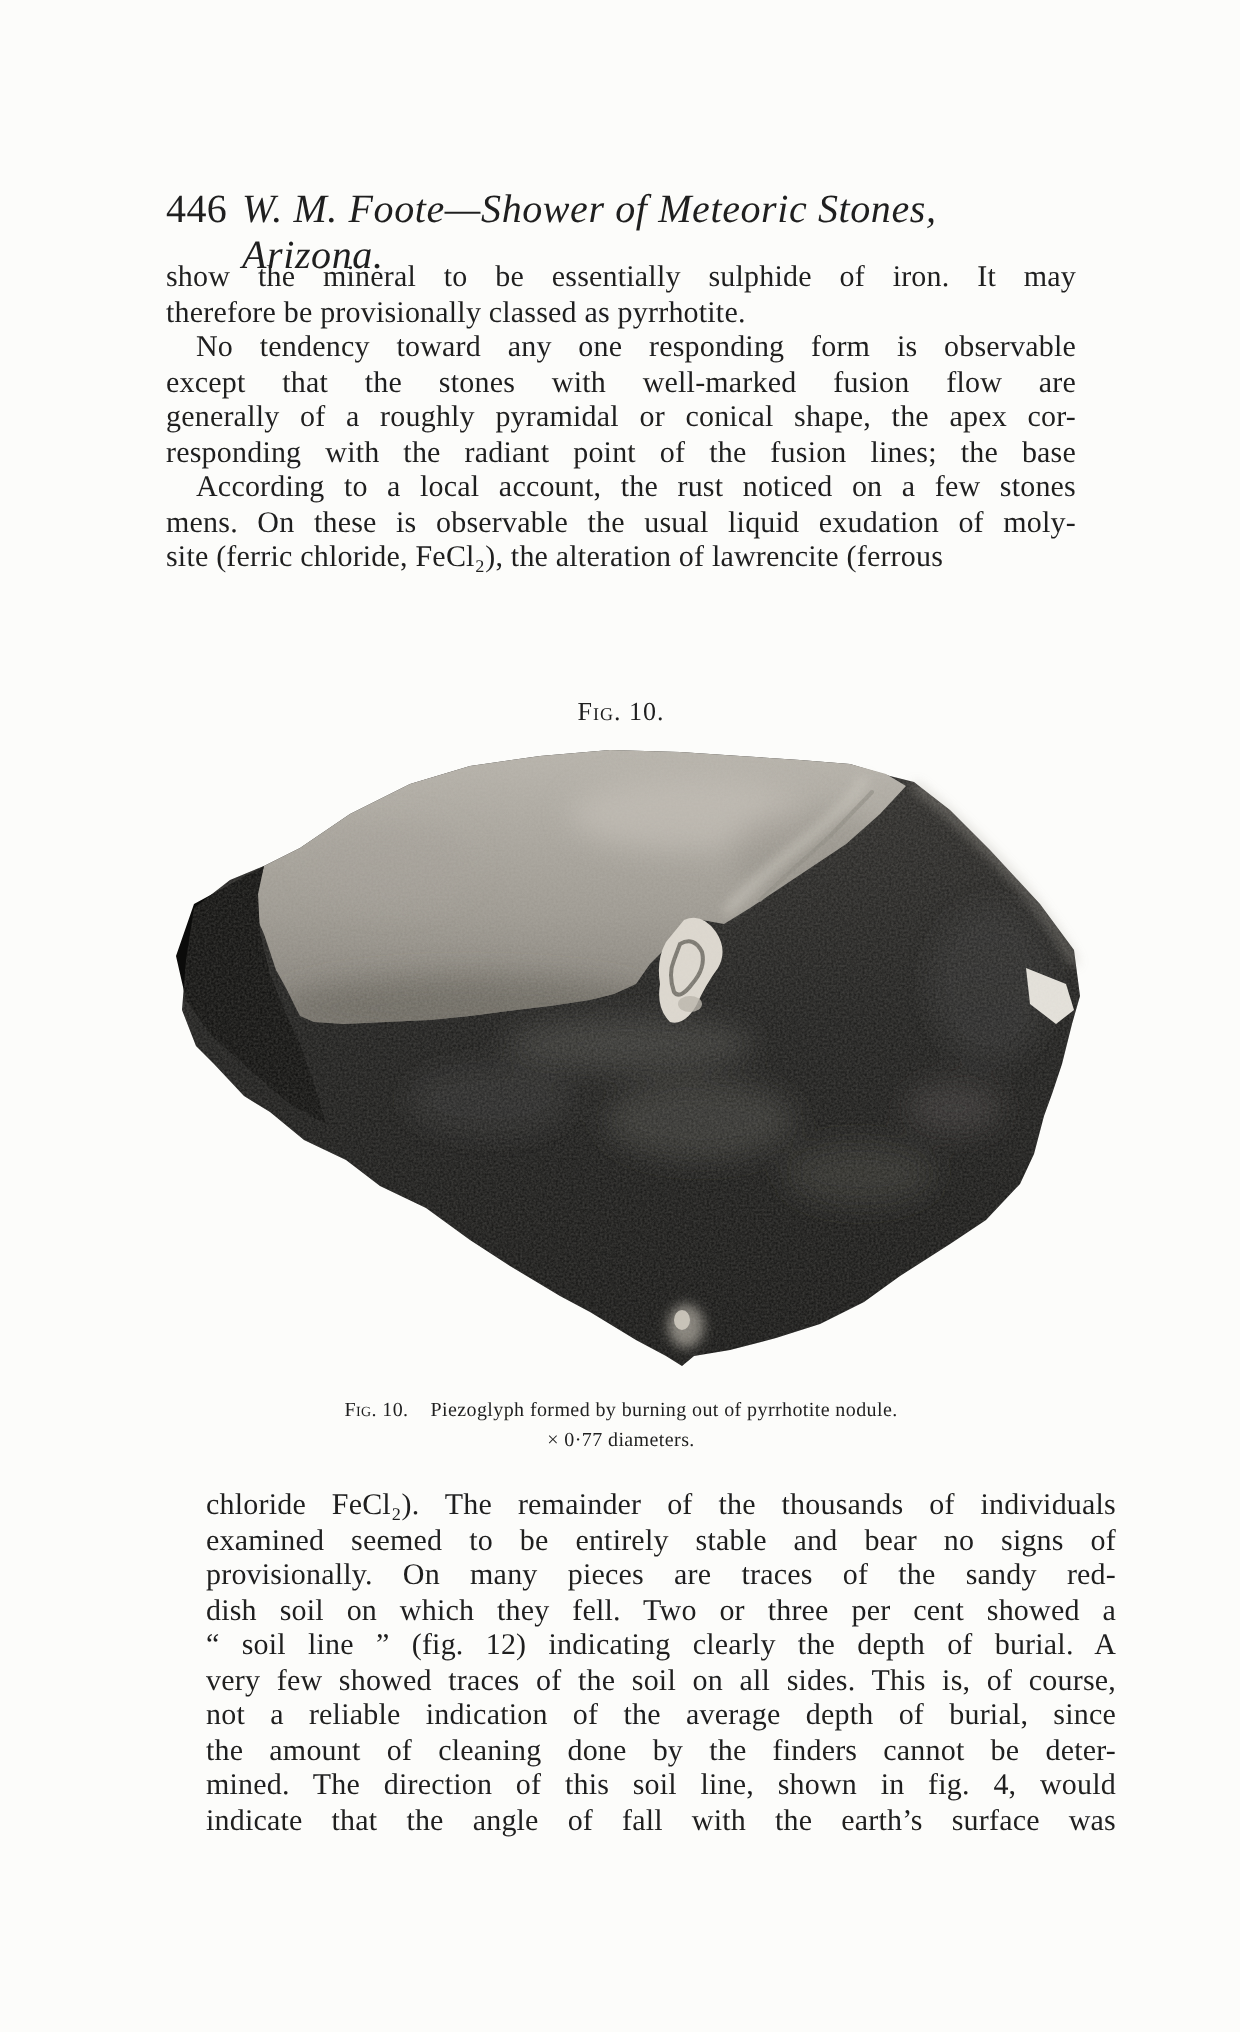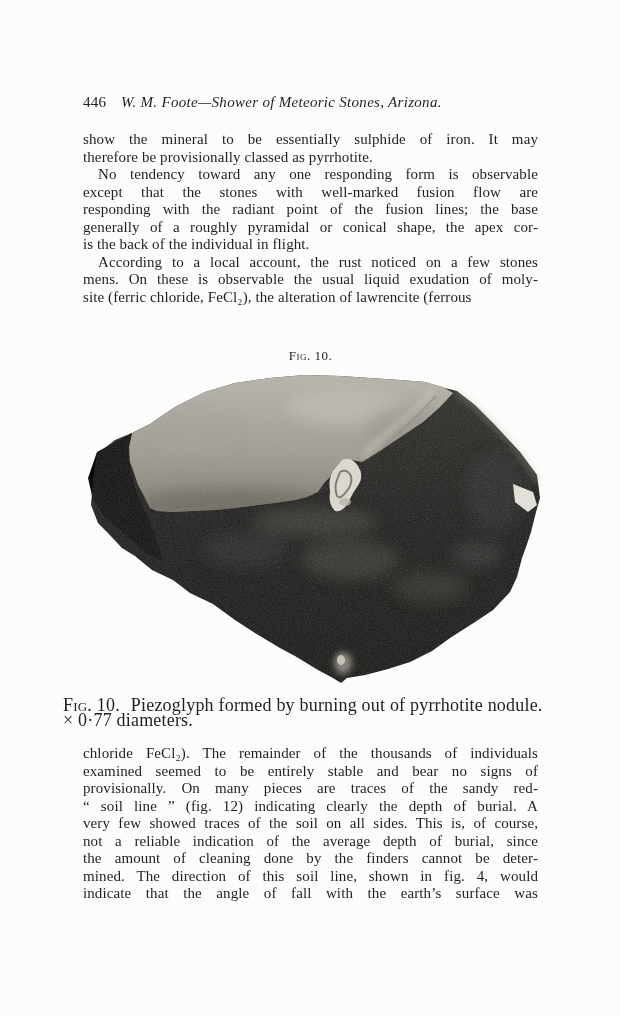--- a/index.html
+++ b/index.html
@@ -8,49 +8,49 @@
     width:620px;height:1016px;
     background:#fcfcfa;
     font-family:"Liberation Serif","DejaVu Serif",serif;
     color:#1f1f1f;
     overflow:hidden;
     margin:0 auto;
   }
   .running-head{
     position:absolute;left:83px;top:94px;width:455px;
     display:flex;align-items:baseline;
-    font-size:15px;letter-spacing:.2px;
+    font-size:20px;letter-spacing:.2px;
   }
   .pagenum{font-style:normal;min-width:38px;}
   .runtitle{flex:1;font-style:italic;letter-spacing:.3px;}
   .textblock{
     position:absolute;left:83px;width:455px;
     font-size:15px;line-height:17.5px;
     letter-spacing:.1px;
   }
   #top-text{top:131px;}
-  #bottom-text{top:745px;}
+  #bottom-text{top:745px;margin-left:20px;}
   .para{margin:0;}
   .line{
     text-align:justify;
     text-align-last:justify;
   }
   .line.last{text-align-last:left;}
   .line.indent{text-indent:15px;}
   .fig-label{
     position:absolute;left:83px;top:348px;width:455px;
     text-align:center;font-size:13px;letter-spacing:.5px;
   }
   .smallcaps{font-variant:small-caps;}
   .figure-wrap{
     position:absolute;left:85px;top:372px;width:470px;height:315px;
   }
   .caption{
     position:absolute;left:63px;top:698px;width:495px;
-    font-size:18px;line-height:15px;letter-spacing:.2px;
+    text-align:center;font-size:10px;line-height:15px;letter-spacing:.2px;
   }
   .cap-label{margin-right:11px;}
 </style>
 </head>
 <body>
 
 <div class="page">
 
   <header class="running-head">
     <span class="pagenum">446</span>
@@ -58,23 +58,22 @@
   </header>
 
   <div class="textblock" id="top-text">
       <div class="para">
         <div class="line">show the mineral to be essentially sulphide of iron.  It may</div>
         <div class="line last">therefore be provisionally classed as pyrrhotite.</div>
       </div>
       <div class="para">
         <div class="line indent">No tendency toward any one responding form is observable</div>
         <div class="line">except that the stones with well-marked fusion flow are</div>
+        <div class="line">generally of a roughly pyramidal or conical shape, the apex cor-</div>
         <div class="line">responding with the radiant point of the fusion lines; the base</div>
-        <div class="line">generally of a roughly pyramidal or conical shape, the apex cor-</div>
-        <div class="line last">is the back of the individual in flight.</div>
       </div>
       <div class="para">
         <div class="line indent">According to a local account, the rust noticed on a few stones</div>
         <div class="line">mens.  On these is observable the usual liquid exudation of moly-</div>
         <div class="line last">site (ferric chloride, FeCl₂), the alteration of lawrencite (ferrous</div>
       </div>
     </div>
 
   <div class="fig-label">
     <span class="smallcaps">Fig. 10.</span>
@@ -157,20 +156,21 @@
       <span class="smallcaps cap-label">Fig. 10.</span><span>Piezoglyph formed by burning out of pyrrhotite nodule.</span>
     </div>
     <div class="cap-line2">× 0·77 diameters.</div>
   </div>
 
   <div class="textblock" id="bottom-text">
       <div class="para">
         <div class="line">chloride FeCl₂).  The remainder of the thousands of individuals</div>
         <div class="line">examined seemed to be entirely stable and bear no signs of</div>
         <div class="line">provisionally.  On many pieces are traces of the sandy red-</div>
+        <div class="line">dish soil on which they fell.  Two or three per cent showed a</div>
         <div class="line">“ soil line ” (fig. 12) indicating clearly the depth of burial.  A</div>
         <div class="line">very few showed traces of the soil on all sides.  This is, of course,</div>
         <div class="line">not a reliable indication of the average depth of burial, since</div>
         <div class="line">the amount of cleaning done by the finders cannot be deter-</div>
         <div class="line">mined.  The direction of this soil line, shown in fig. 4, would</div>
         <div class="line">indicate that the angle of fall with the earth’s surface was</div>
       </div>
     </div>
 
 </div>

